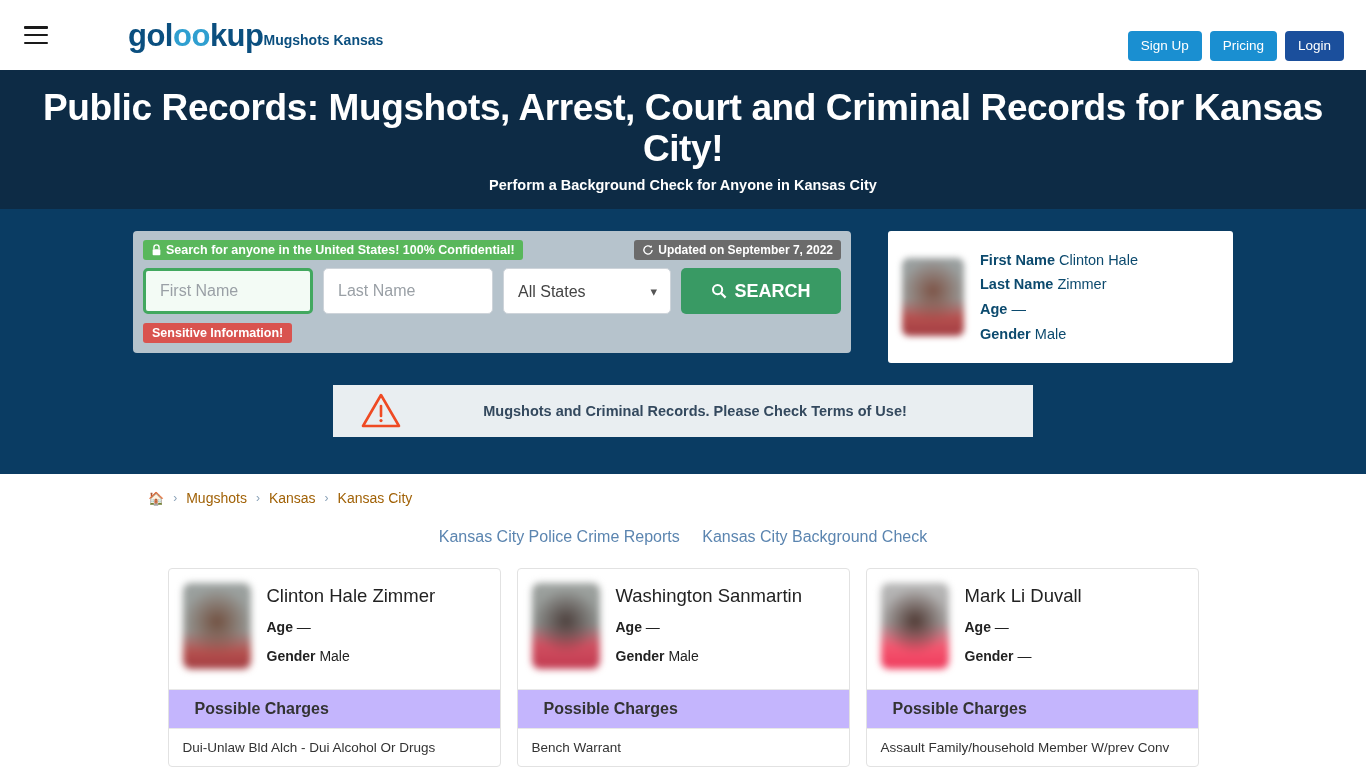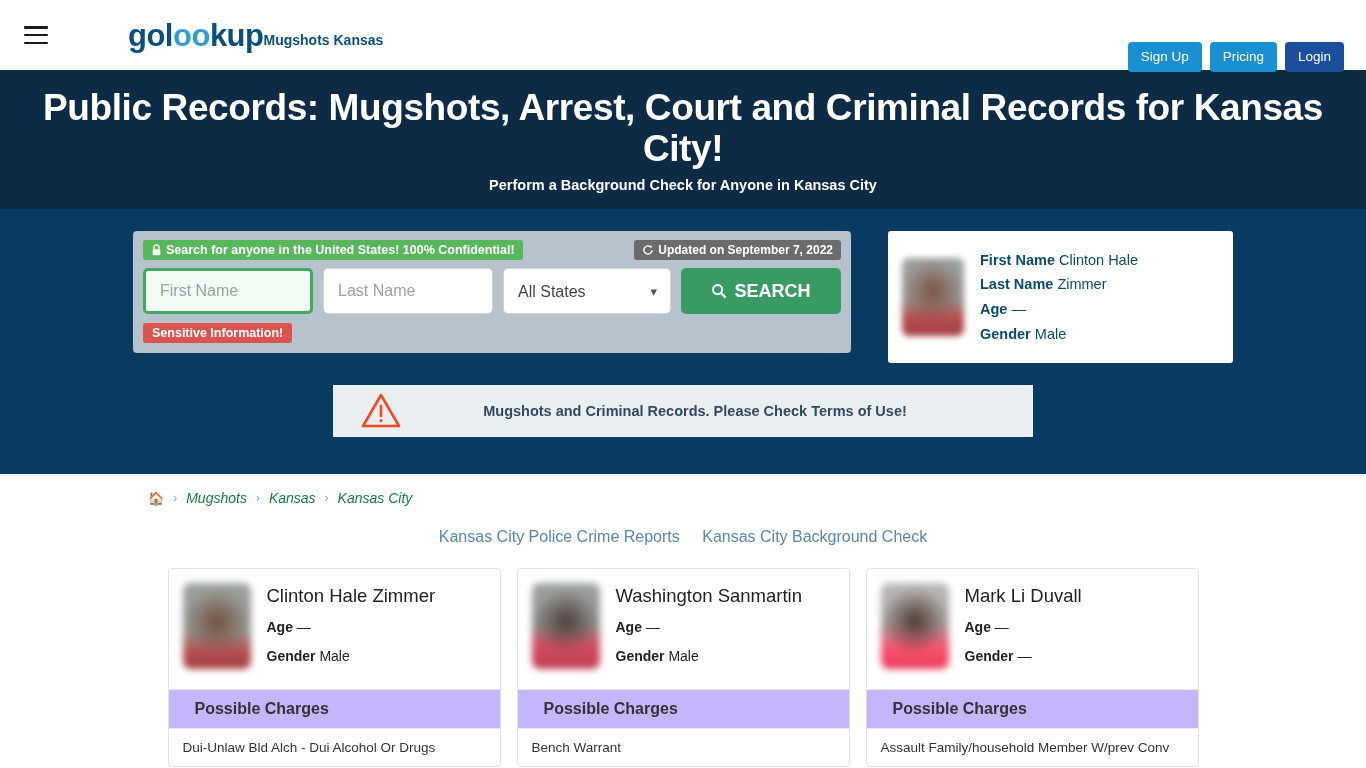--- a/index.html
+++ b/index.html
@@ -38,21 +38,21 @@
     line-height: 1;
     color: #0b4f7f;
   }
   .logo-main .lt { color: #2f9fd0; }
   .logo-sub {
     font-size: 14px; font-weight: bold; color: #0b4f7f;
     margin-top: 9px;
   }
 
   .auth-buttons {
-    position: absolute; right: 22px; top: 42px;
+    position: absolute; right: 22px; top: 31px;
     display: flex; gap: 8px;
   }
   .btn-auth {
     border: none; border-radius: 4px;
     color: #ffffff;
     font-family: "Liberation Sans", sans-serif;
     font-size: 13.5px;
     padding: 6px 13px;
     cursor: pointer;
     line-height: 1.3;
@@ -195,21 +195,21 @@
     padding-right: 20px;
   }
 
   
   .content { background: #ffffff; padding-top: 16px; }
   .breadcrumb {
     display: flex; align-items: center; gap: 9px;
     padding-left: 148px;
     font-size: 14px;
   }
-  .breadcrumb a { color: #15803d; text-decoration: none; cursor: pointer; font-style: italic; }
+  .breadcrumb a { color: #a16207; text-decoration: none; cursor: pointer; }
   .breadcrumb .sep { color: #8aa2b8; font-size: 12px; }
   .home-icon { color: #4a7ba7; font-size: 13px; }
 
   .sub-links {
     text-align: center;
     margin-top: 22px;
     font-size: 16px;
   }
   .sub-links a { color: #5b85b0; text-decoration: none; margin: 0 9px; cursor: pointer; }
 

